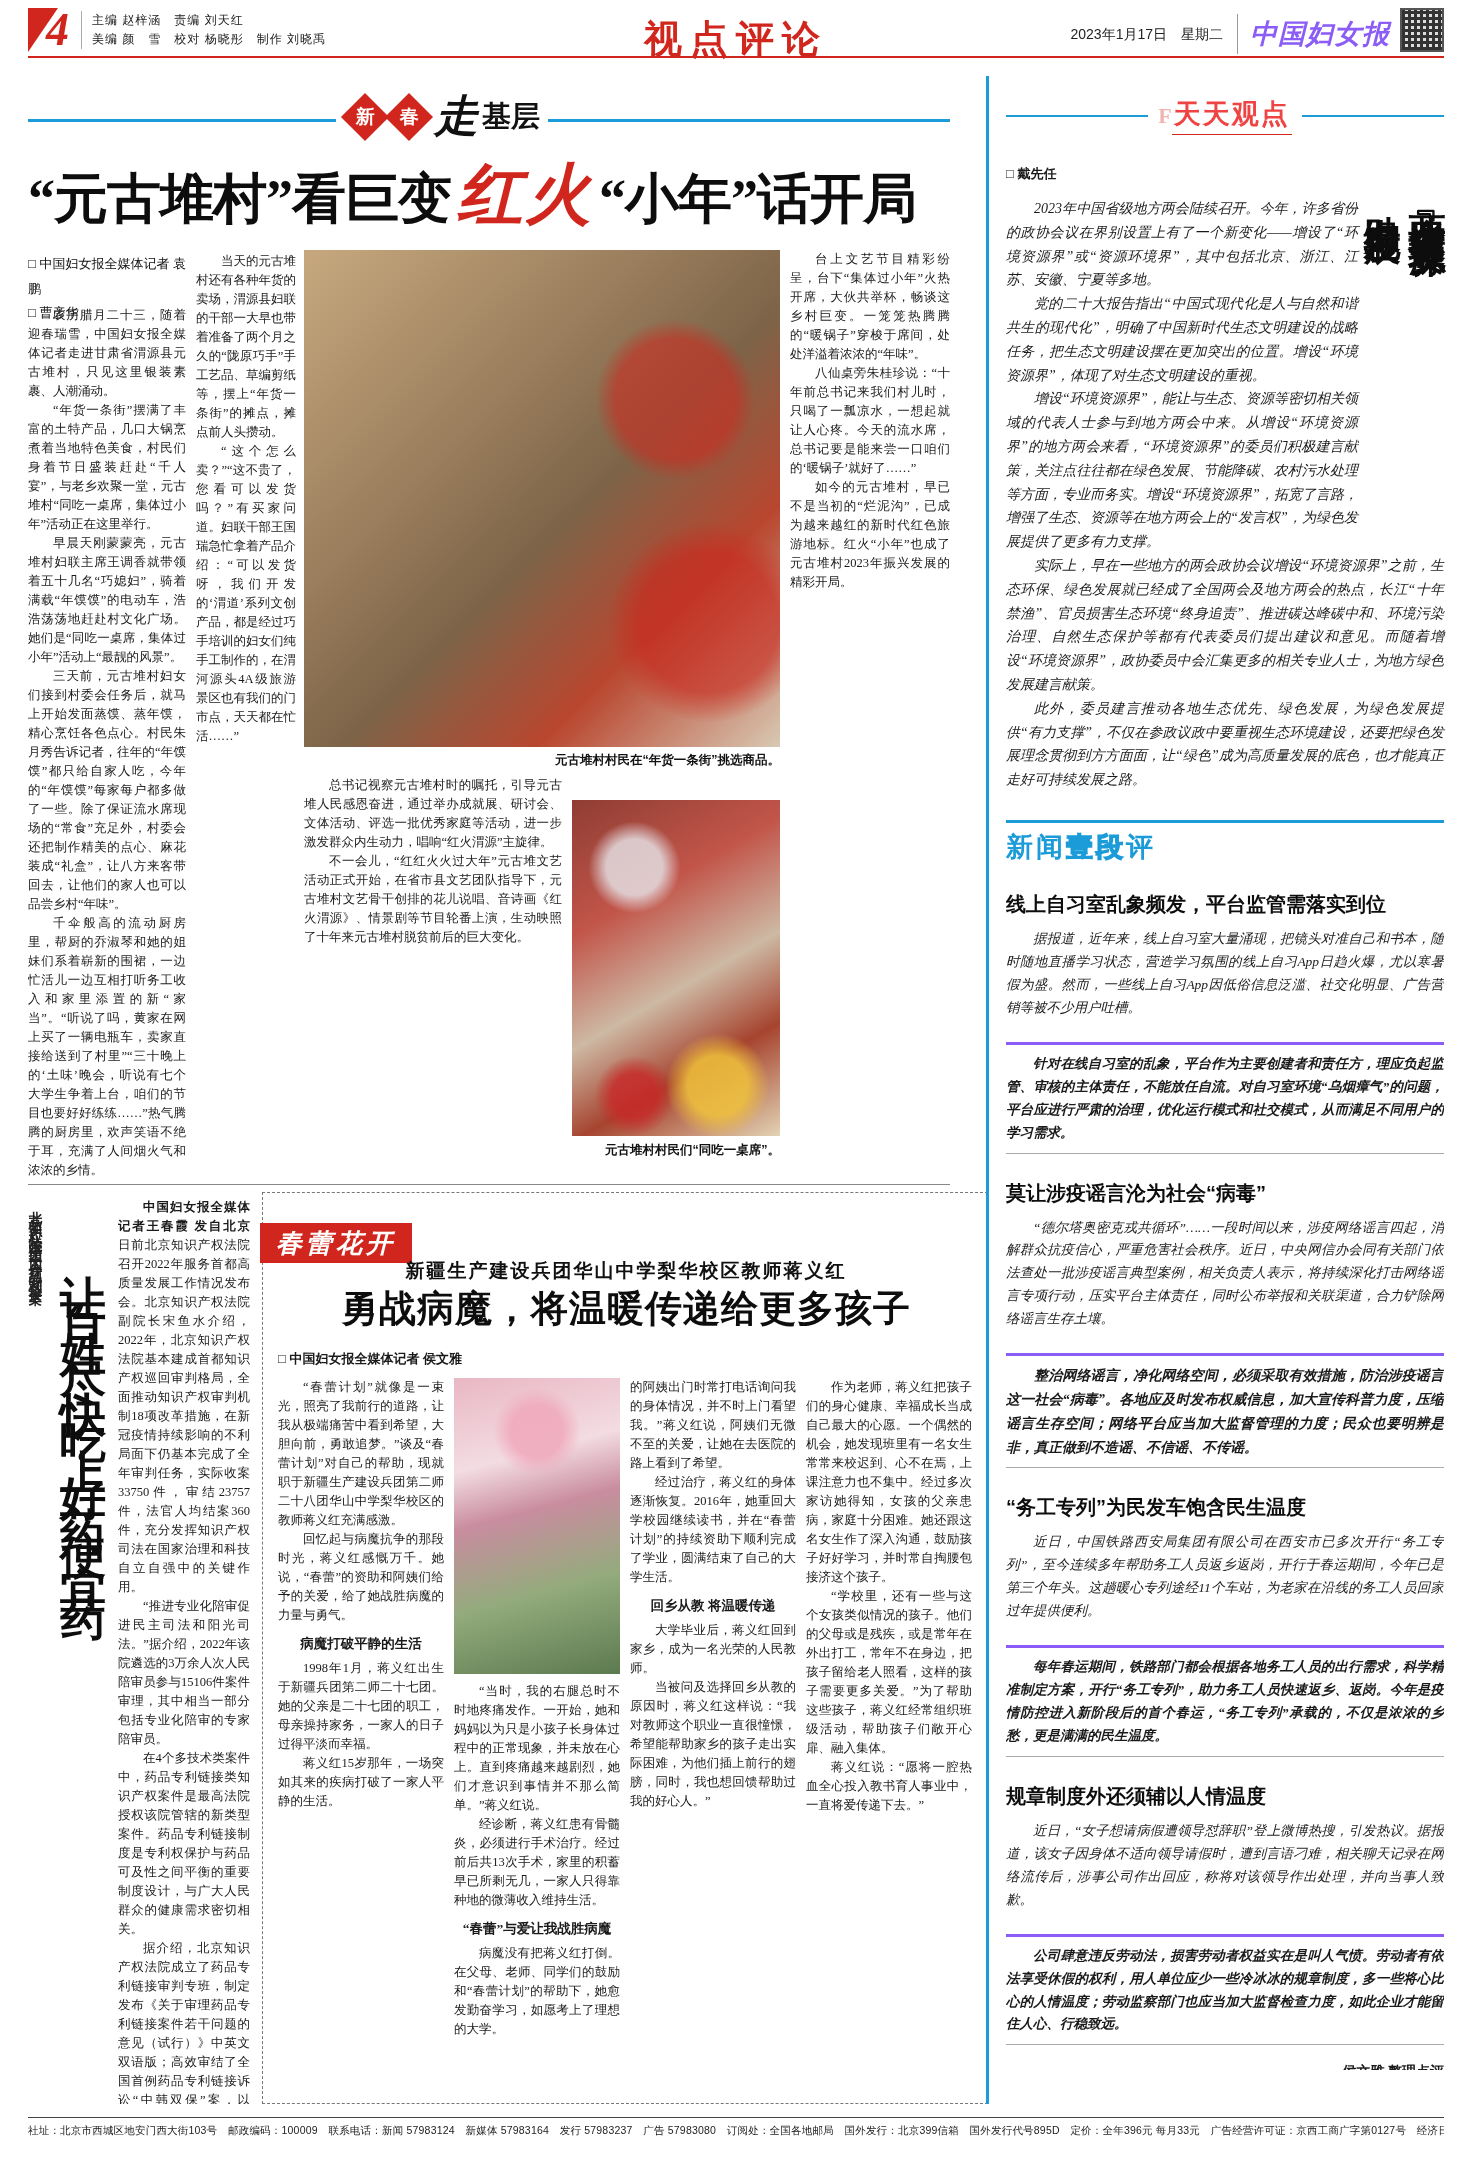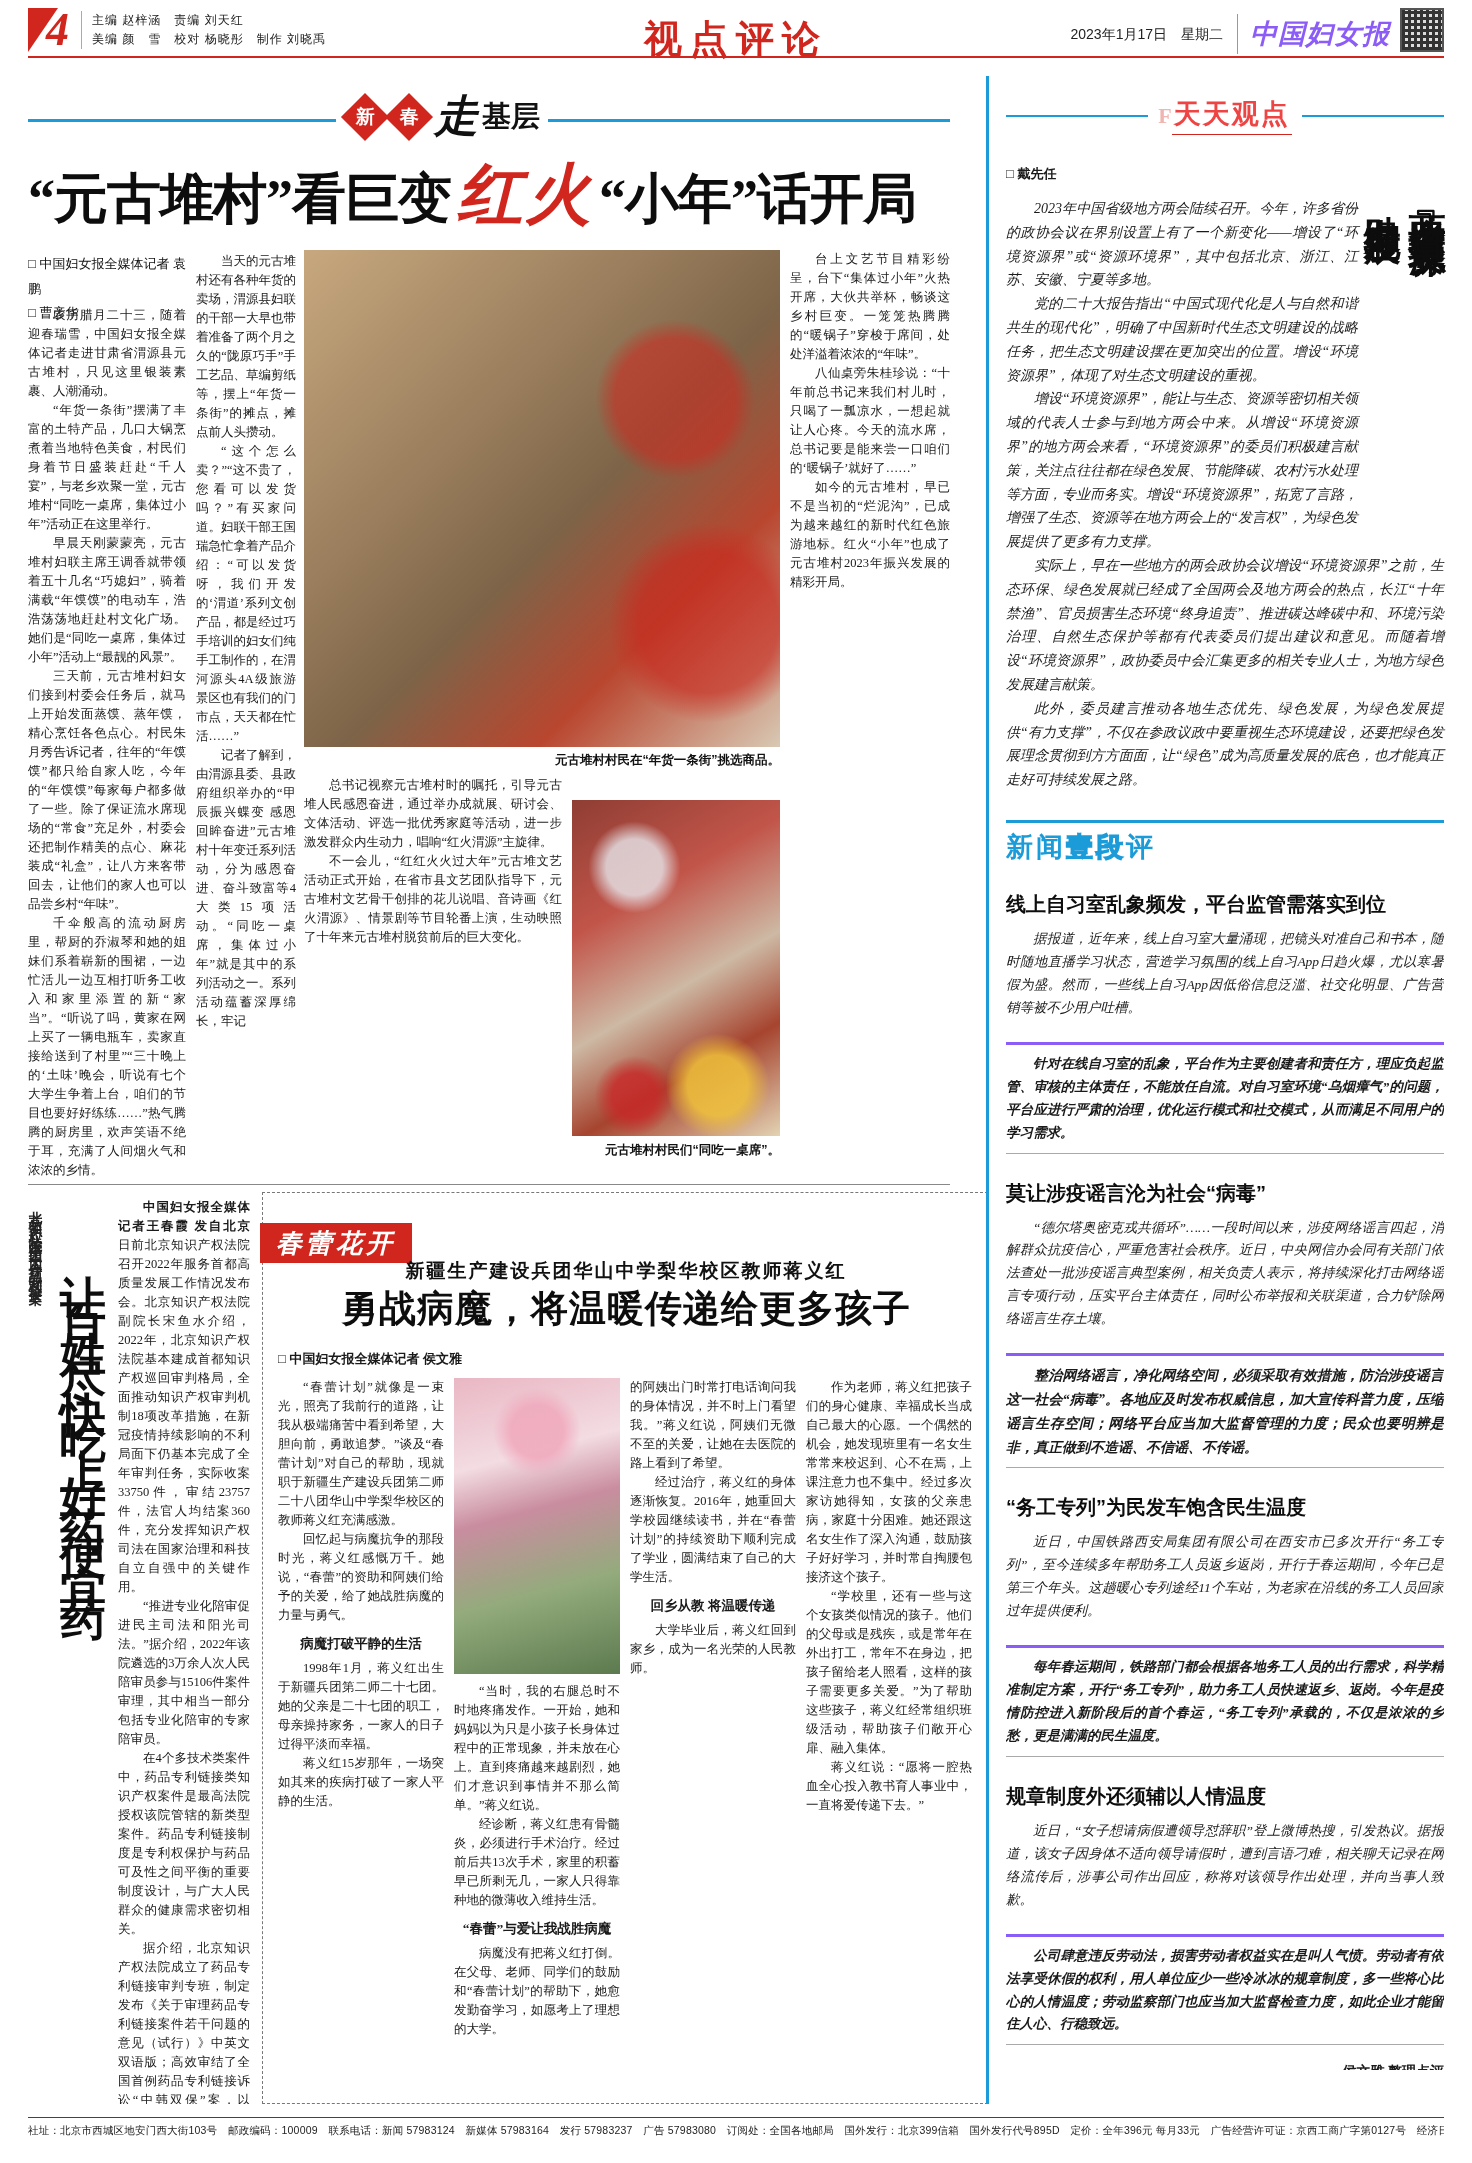--- a/index.html
+++ b/index.html
@@ -138,21 +138,20 @@
   <p class="art">农历腊月二十三，随着迎春瑞雪，中国妇女报全媒体记者走进甘肃省渭源县元古堆村，只见这里银装素裹、人潮涌动。</p>
   <p class="art">“年货一条街”摆满了丰富的土特产品，几口大锅烹煮着当地特色美食，村民们身着节日盛装赶赴“千人宴”，与老乡欢聚一堂，元古堆村“同吃一桌席，集体过小年”活动正在这里举行。</p>
   <p class="art">早晨天刚蒙蒙亮，元古堆村妇联主席王调香就带领着五十几名“巧媳妇”，骑着满载“年馍馍”的电动车，浩浩荡荡地赶赴村文化广场。她们是“同吃一桌席，集体过小年”活动上“最靓的风景”。</p>
   <p class="art">三天前，元古堆村妇女们接到村委会任务后，就马上开始发面蒸馍、蒸年馍，精心烹饪各色点心。村民朱月秀告诉记者，往年的“年馍馍”都只给自家人吃，今年的“年馍馍”每家每户都多做了一些。除了保证流水席现场的“常食”充足外，村委会还把制作精美的点心、麻花装成“礼盒”，让八方来客带回去，让他们的家人也可以品尝乡村“年味”。</p>
   <p class="art">千伞般高的流动厨房里，帮厨的乔淑琴和她的姐妹们系着崭新的围裙，一边忙活儿一边互相打听务工收入和家里添置的新“家当”。“听说了吗，黄家在网上买了一辆电瓶车，卖家直接给送到了村里”“三十晚上的‘土味’晚会，听说有七个大学生争着上台，咱们的节目也要好好练练……”热气腾腾的厨房里，欢声笑语不绝于耳，充满了人间烟火气和浓浓的乡情。</p>
 </div>
 
 <div class="abs colflow" style="left:196px; top:252px; width:100px; height:928px;">
   <p class="art">当天的元古堆村还有各种年货的卖场，渭源县妇联的干部一大早也带着准备了两个月之久的“陇原巧手”手工艺品、草编剪纸等，摆上“年货一条街”的摊点，摊点前人头攒动。</p>
   <p class="art">“这个怎么卖？”“这不贵了，您看可以发货吗？”有买家问道。妇联干部王国瑞急忙拿着产品介绍：“可以发货呀，我们开发的‘渭道’系列文创产品，都是经过巧手培训的妇女们纯手工制作的，在渭河源头4A级旅游景区也有我们的门市点，天天都在忙活……”</p>
-  <p class="art">记者了解到，由渭源县委、县政府组织举办的“甲辰振兴蝶变 感恩回眸奋进”元古堆村十年变迁系列活动，分为感恩奋进、奋斗致富等4大类15项活动。“同吃一桌席，集体过小年”就是其中的系列活动之一。系列活动蕴蓄深厚绵长，牢记</p>
 </div>
 
 <div class="abs photo" style="left:304px; top:250px; width:476px; height:497px;
      background:
        radial-gradient(circle at 78% 30%, rgba(209,38,29,0.55) 0 60px, transparent 80px),
        radial-gradient(circle at 85% 75%, rgba(200,40,30,0.6) 0 70px, transparent 100px),
        linear-gradient(135deg,#c7a87e 0%,#9a7e5d 35%,#7d6448 55%,#b9462f 75%,#d8c9b4 100%);"></div>
 <div class="abs cap" style="left:304px; top:752px; width:476px;">元古堆村村民在“年货一条街”挑选商品。</div>
 
 <div class="abs colflow" style="left:304px; top:776px; width:258px; height:404px;">
@@ -208,20 +207,21 @@
   <p class="art">经诊断，蒋义红患有骨髓炎，必须进行手术治疗。经过前后共13次手术，家里的积蓄早已所剩无几，一家人只得靠种地的微薄收入维持生活。</p>
   <div class="cl-sub">“春蕾”与爱让我战胜病魔</div>
   <p class="art">病魔没有把蒋义红打倒。在父母、老师、同学们的鼓励和“春蕾计划”的帮助下，她愈发勤奋学习，如愿考上了理想的大学。</p>
 </div>
 
 <div class="abs colflow" style="left:630px; top:1378px; width:166px; height:714px;">
   <p class="art" style="text-indent:0;">的阿姨出门时常打电话询问我的身体情况，并不时上门看望我。”蒋义红说，阿姨们无微不至的关爱，让她在去医院的路上看到了希望。</p>
   <p class="art">经过治疗，蒋义红的身体逐渐恢复。2016年，她重回大学校园继续读书，并在“春蕾计划”的持续资助下顺利完成了学业，圆满结束了自己的大学生活。</p>
   <div class="cl-sub">回乡从教 将温暖传递</div>
   <p class="art">大学毕业后，蒋义红回到家乡，成为一名光荣的人民教师。</p>
+  <p class="art">当被问及选择回乡从教的原因时，蒋义红这样说：“我对教师这个职业一直很憧憬，希望能帮助家乡的孩子走出实际困难，为他们插上前行的翅膀，同时，我也想回馈帮助过我的好心人。”</p>
 </div>
 
 <div class="abs colflow" style="left:806px; top:1378px; width:166px; height:714px;">
   <p class="art">作为老师，蒋义红把孩子们的身心健康、幸福成长当成自己最大的心愿。一个偶然的机会，她发现班里有一名女生常常来校迟到、心不在焉，上课注意力也不集中。经过多次家访她得知，女孩的父亲患病，家庭十分困难。她还跟这名女生作了深入沟通，鼓励孩子好好学习，并时常自掏腰包接济这个孩子。</p>
   <p class="art">“学校里，还有一些与这个女孩类似情况的孩子。他们的父母或是残疾，或是常年在外出打工，常年不在身边，把孩子留给老人照看，这样的孩子需要更多关爱。”为了帮助这些孩子，蒋义红经常组织班级活动，帮助孩子们敞开心扉、融入集体。</p>
   <p class="art">蒋义红说：“愿将一腔热血全心投入教书育人事业中，一直将爱传递下去。”</p>
 </div>
 
 <div class="abs sb-rule"></div>
 

